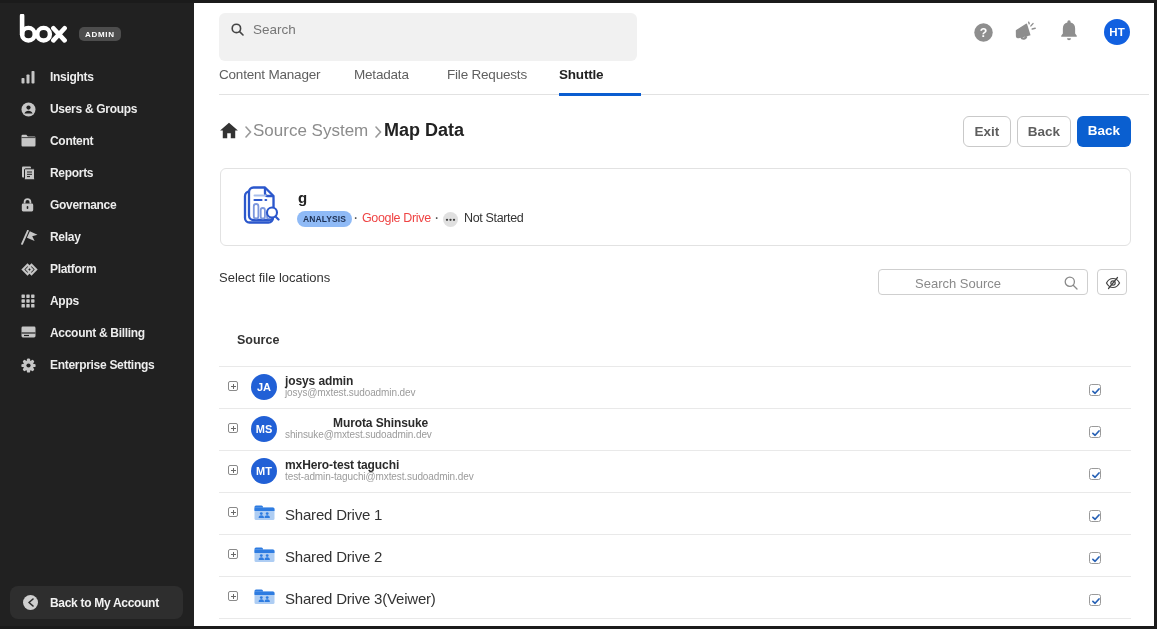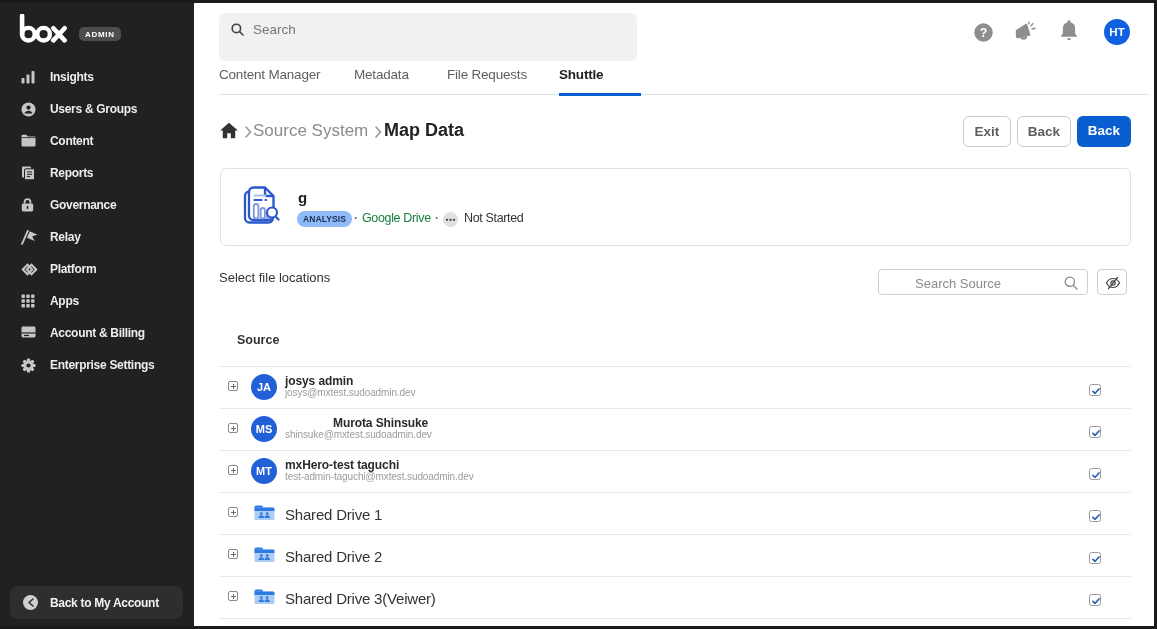--- a/index.html
+++ b/index.html
@@ -47,21 +47,21 @@
   #btn-back { left:1017px; width:54px; }
   #btn-next { left:1077px; width:54px; background:#0a5fd0; color:#fff; }
 
   
   #card { position:absolute; left:220px; top:168px; width:911px; height:78px;
     border:1px solid #e2e2e2; border-radius:6px; background:#fff; }
   #gtitle { position:absolute; left:77px; top:20px; font-size:15px; font-weight:bold; color:#222; }
   #abadge { position:absolute; left:76px; top:42px; background:#8fbaf6; color:#1c2f52;
     font-size:8.5px; font-weight:bold; letter-spacing:0.1px; border-radius:8px; padding:3px 6px 2.5px; }
   .carddot { position:absolute; top:40px; color:#555; font-size:16px; }
-  .cardtxt { position:absolute; top:42px; font-size:12.5px; letter-spacing:-0.35px; color:#15803d; }
+  .cardtxt { position:absolute; top:42px; font-size:12.5px; letter-spacing:-0.35px; color:#ef4444; }
   #ellip { position:absolute; left:222px; top:43px; width:15px; height:15px; border-radius:50%;
     background:#e0e0e0; }
 
   
   #selfile { position:absolute; left:219px; top:270px; font-size:13px; color:#333; }
   #srcsearch { position:absolute; left:878px; top:269px; width:210px; height:26px;
     border:1px solid #cfcfcf; border-radius:4px; background:#fff; }
   #srcsearch .ph { position:absolute; left:12px; top:6px; font-size:13px; color:#8a8a8a;margin-left:24px; }
   #srcsearch svg { position:absolute; right:9px; top:6px; }
   #eyebtn { position:absolute; left:1097px; top:269px; width:30px; height:26px;

